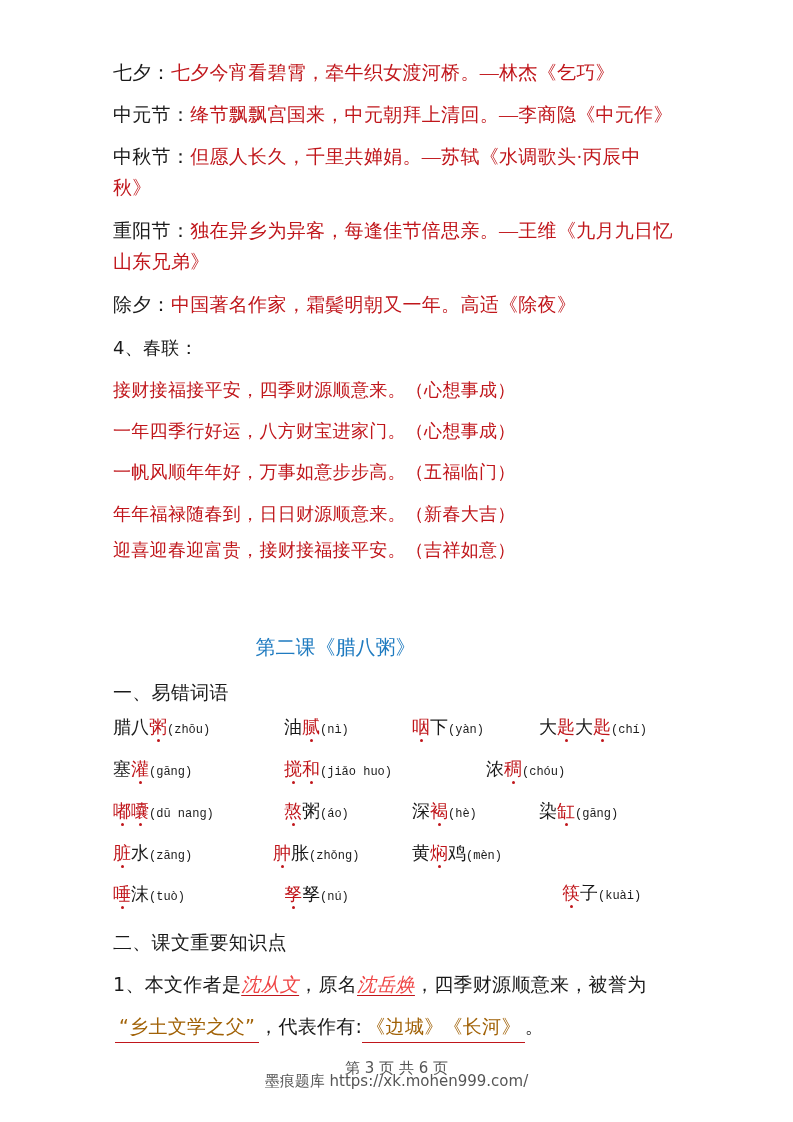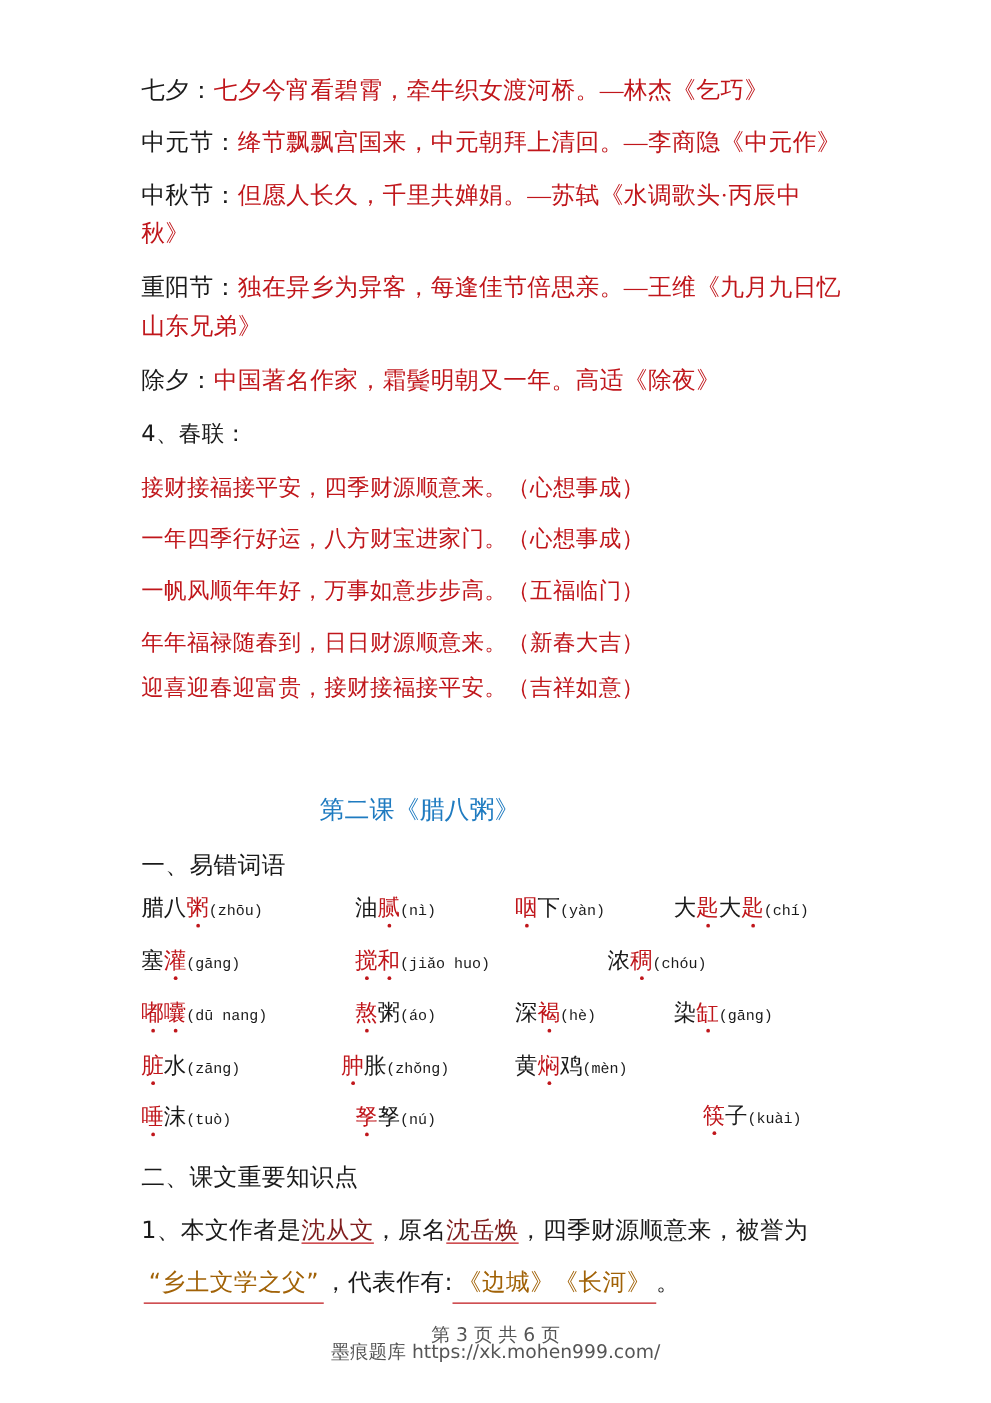--- a/index.html
+++ b/index.html
@@ -15,21 +15,21 @@
   .red { color: #c0161b; font-family: Liberation Serif, serif; }
   .blue { color: #1f7bc0; }
   .heading { position: absolute; left: 0; width: 671px; text-align: center; font-size: 20px; top: 634px; }
   .vocab { position: absolute; font-size: 18px; line-height: 26px; white-space: nowrap; }
   .dot { position: relative; color: #c0161b; }
   .dot::after {
     content: ""; position: absolute; left: 50%; bottom: -5px; width: 3px; height: 3px;
     margin-left: -1.5px; border-radius: 50%; background: #c0161b;
   }
   .py { font-family: Liberation Mono, monospace; font-size: 12px; }
-  .ul { text-decoration: underline; text-decoration-color: #c0161b; text-underline-offset: 4px; color: #7f1d1d; }
+  .ul { text-decoration: underline; text-decoration-color: #c0161b; text-underline-offset: 4px; color: #ef4444; font-style: italic; }
   .ulbox { display: inline-block; border-bottom: 1.5px solid #c0161b; color: #a16207; padding: 0 4px 2px 4px; }
   .footer { position: absolute; left: 0; width: 793px; text-align: center; color: #555; font-size: 15px; line-height: 16px; }
 </style>
 </head>
 <body>
 
 <div class="line" style="top:58px">
   <span>七夕：</span><span class="red">七夕今宵看碧霄，牵牛织女渡河桥。—林杰《乞巧》</span>
 </div>
 <div class="line" style="top:100px">

